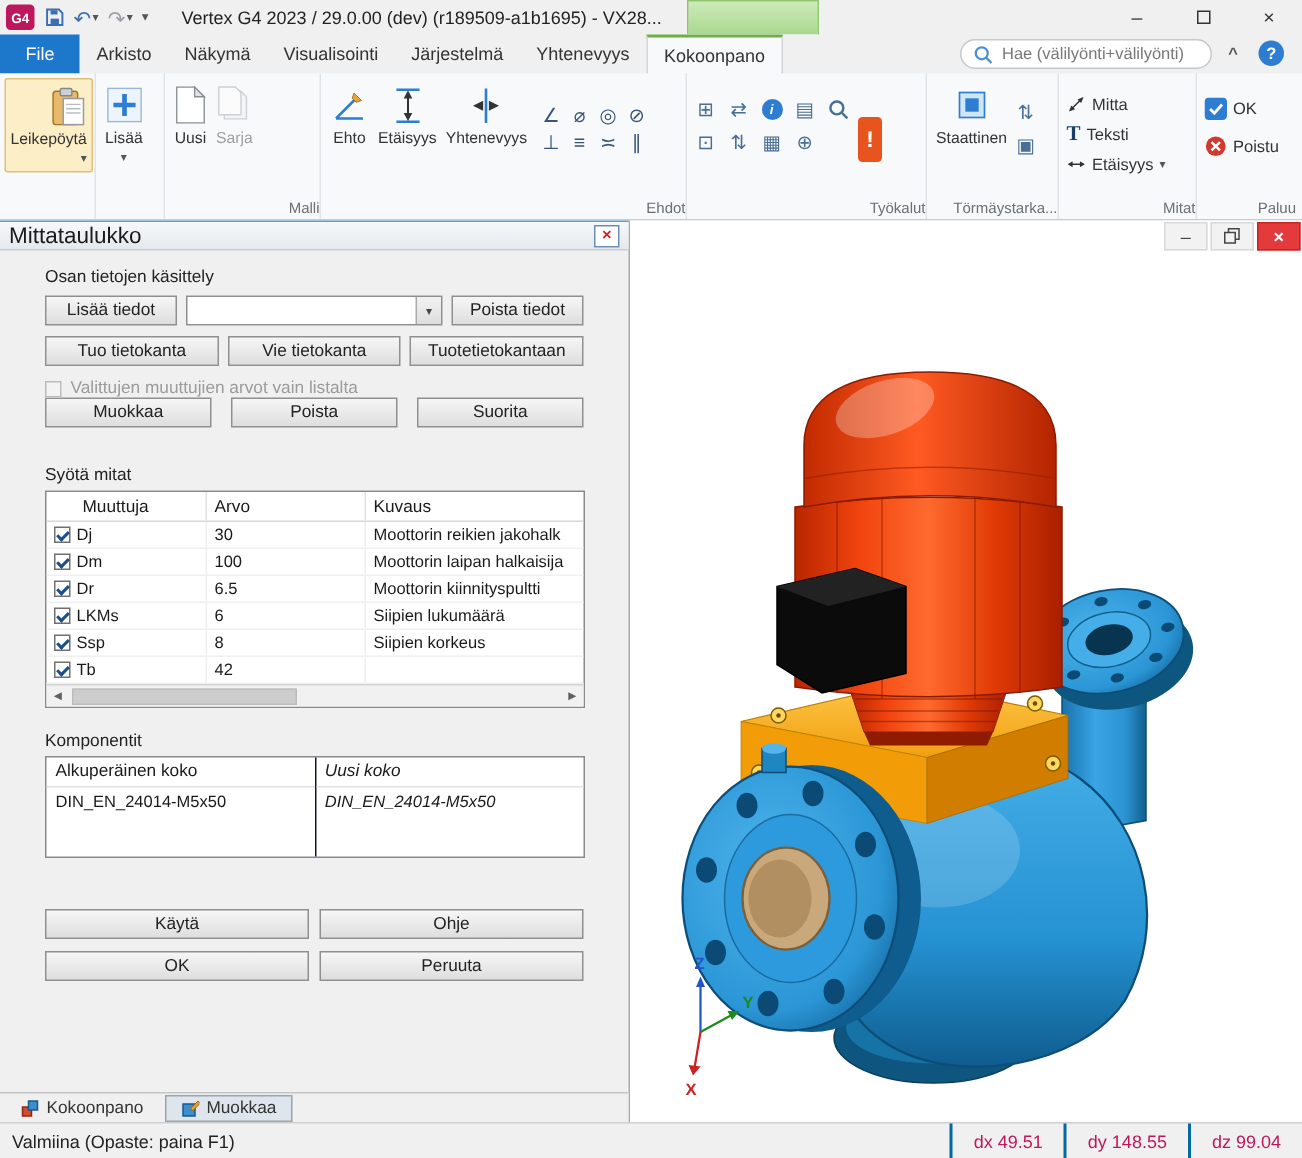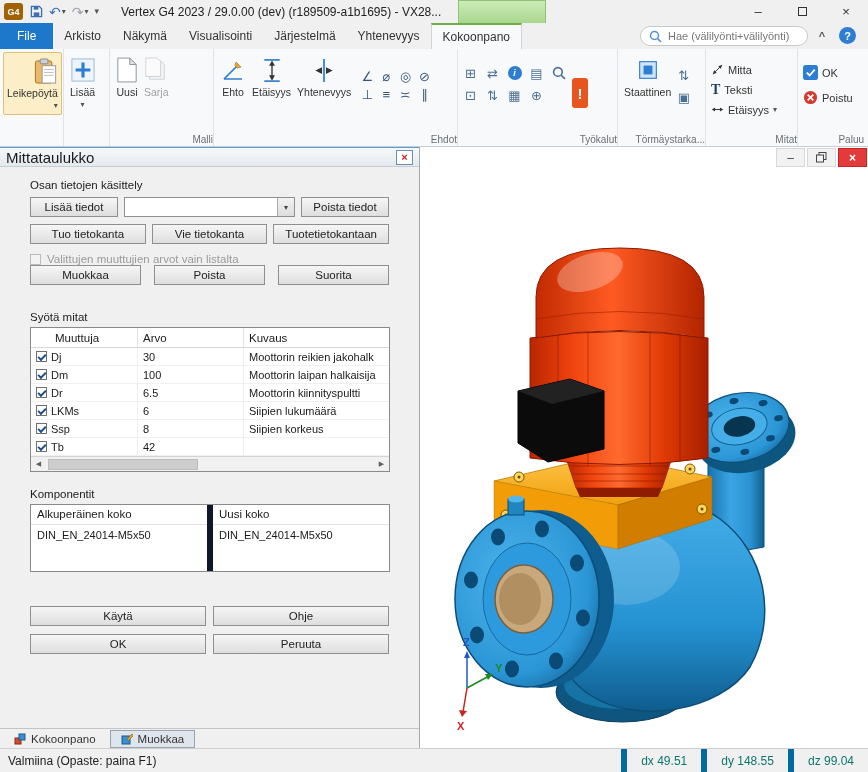--- a/index.html
+++ b/index.html
@@ -2,21 +2,21 @@
 <html><head>
 <meta charset="utf-8">
 <style>
   * { margin:0; padding:0; box-sizing:border-box; }
   html,body { width:868px; height:772px; overflow:hidden;
     font-family:"Liberation Sans","DejaVu Sans",sans-serif; font-size:12px; color:#1a1a1a; background:#f0f0f0; }
   .app { position:relative; width:868px; height:772px; background:#f0f0f0; }
 
   
   .titlebar { position:absolute; top:0; left:0; right:0; height:23px; background:#f0f0f0; display:flex; align-items:center; }
-  .app-badge { width:19px; height:17px; background:#a16207; color:#fff; font-size:9px; font-weight:bold;
+  .app-badge { width:19px; height:17px; background:#be185d; color:#fff; font-size:9px; font-weight:bold;
     display:flex; align-items:center; justify-content:center; border-radius:3px; margin:0 7px 0 4px; }
   .qat { display:flex; align-items:center; gap:6px; }
   .qbtn { display:flex; align-items:center; color:#3a6fb5; font-size:14px; line-height:1; }
   .qbtn.gray { color:#9aa0a6; }
   .qbtn .mini-dd { font-size:8px; color:#555; margin-left:1px; }
   .title-text { margin-left:22px; font-size:12px; color:#222; white-space:nowrap; }
   .ctx-green { position:absolute; left:458px; top:0; width:88px; height:23px;
     background:linear-gradient(#cdeab8,#a9d78f); border:1px solid #8fc470; border-bottom:none; }
   .win-controls { position:absolute; right:0; top:0; display:flex; }
   .win-btn { width:44px; height:23px; display:flex; align-items:center; justify-content:center; font-size:13px; color:#333; }
@@ -99,21 +99,21 @@
   .mrow .c-val { width:106px; padding-left:5px; border-left:1px solid #f914; border-left:1px solid #efefef; font-size:11px; height:100%; display:flex; align-items:center; }
   .mrow .c-desc { flex:1; padding-left:5px; border-left:1px solid #efefef; font-size:11px; height:100%;
     display:flex; align-items:center; white-space:nowrap; overflow:hidden; }
   .hscroll { height:15px; background:#f1f1f1; border-top:1px solid #d4d4d4; display:flex; align-items:center; }
   .harrow { width:15px; height:100%; display:flex; align-items:center; justify-content:center; font-size:7px; color:#606060; }
   .hthumb { height:11px; background:#cdcdcd; border:1px solid #bdbdbd; width:150px; margin-left:2px; }
   .hspacer { flex:1; }
 
   .ctable { background:#fff; border:1px solid #8a8a8a; width:360px; height:68px; display:flex; }
   .ccol { flex:1; display:flex; flex-direction:column; }
-  .ccol + .ccol { border-left:6px solid #0f172a; }
+  .ccol + .ccol { border-left:1px solid #0f172a;font-style:italic; }
   .chead { height:20px; padding:3px 6px; font-size:11.5px; border-bottom:1px solid #e2e2e2; }
   .cval2 { padding:4px 6px; font-size:11px; white-space:nowrap; overflow:hidden; }
 
   .bottombtns { display:flex; gap:7px; }
   .bottombtns .btn { flex:1; }
 
   
   .doc-tabs { height:20px; border-top:1px solid #c4c4c4; background:#f0f0f0; display:flex; align-items:center; padding-left:4px; gap:4px; }
   .doc-tab { display:flex; align-items:center; gap:5px; padding:1px 10px; font-size:11.5px; color:#333; height:18px; }
   .doc-tab.active { background:#dfe5ec; border:1px solid #9aa4af; }
@@ -123,21 +123,21 @@
   .mdi-controls { position:absolute; top:1px; right:1px; display:flex; gap:2px; z-index:5; }
   .mdi-btn { width:29px; height:19px; display:flex; align-items:center; justify-content:center;
     background:#f2f2f2; border:1px solid #d8d8d8; color:#444; font-size:12px; }
   .mdi-btn.close { background:#e33b3b; border-color:#c22; color:#fff; font-weight:bold; }
 
   
   .statusbar { position:absolute; left:0; right:0; bottom:0; height:24px; background:#f0f0f0;
     border-top:1px solid #cfcfcf; display:flex; align-items:center; }
   .status-msg { margin-left:8px; font-size:12px; color:#222; }
   .status-right { margin-left:auto; display:flex; height:100%; align-items:center; }
-  .coord { padding:0 14px; border-left:6px solid #0369a1; font-size:12px; color:#0f766e; height:100%; display:flex; align-items:center; }
+  .coord { padding:0 14px; border-left:2px solid #0369a1; font-size:12px; color:#be185d; height:100%; display:flex; align-items:center; }
 </style>
 </head>
 <body>
 
 <div class="app">
 
   <div class="titlebar">
     <div class="app-badge">G4</div>
     <div class="qat">
       <span class="qbtn">

